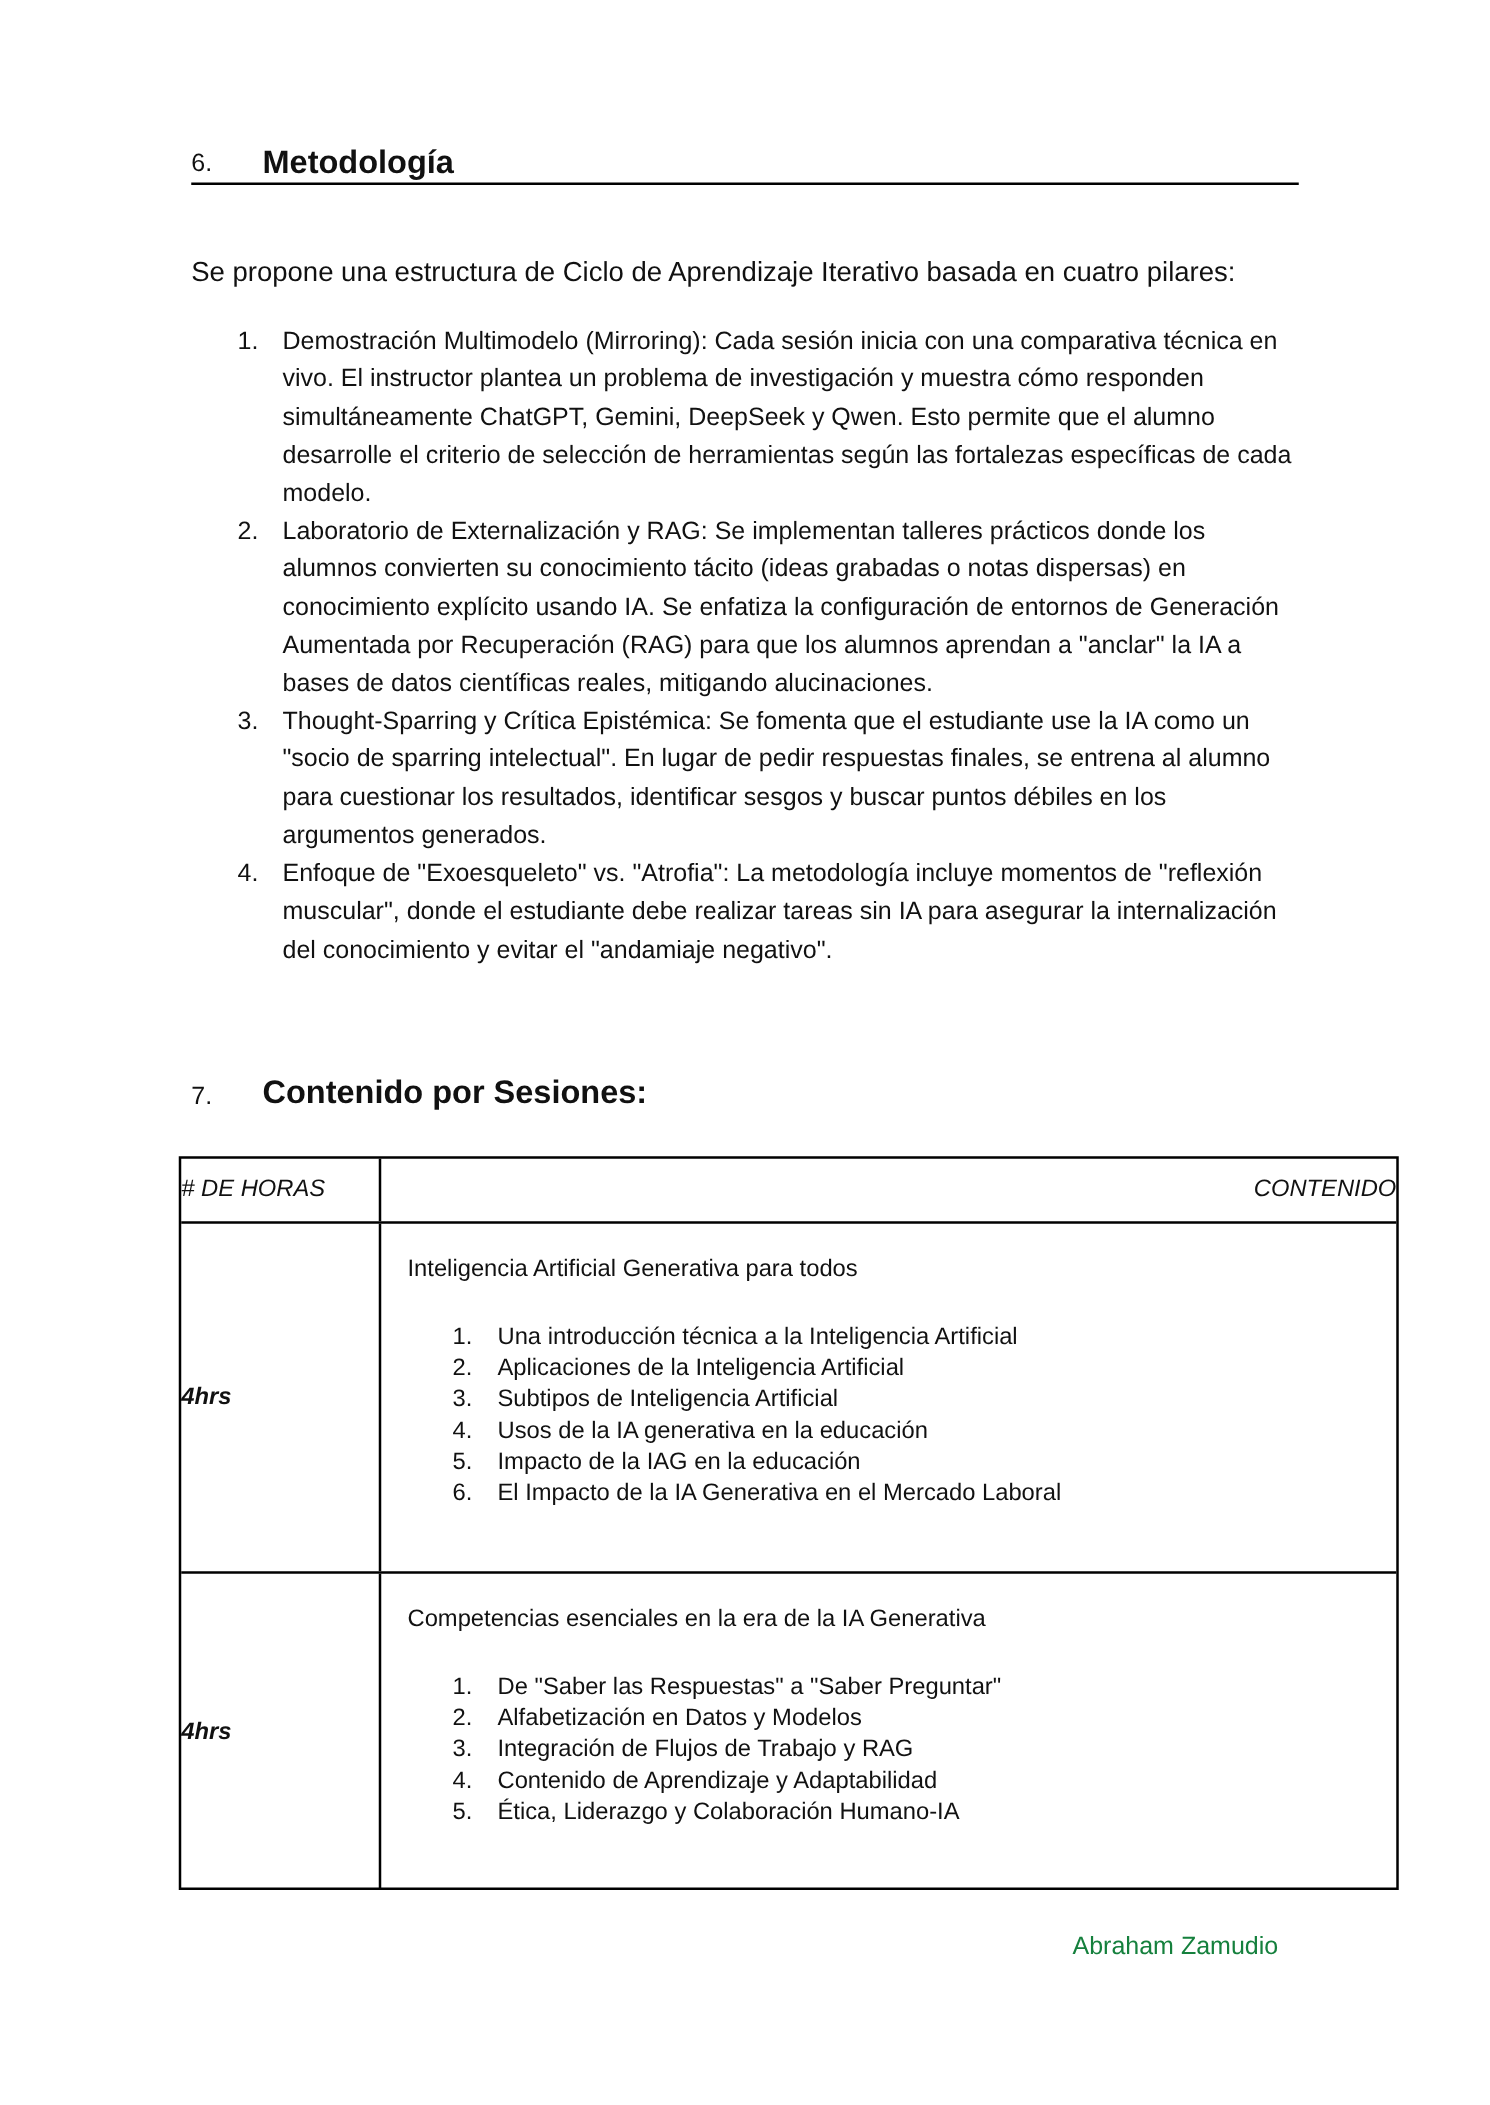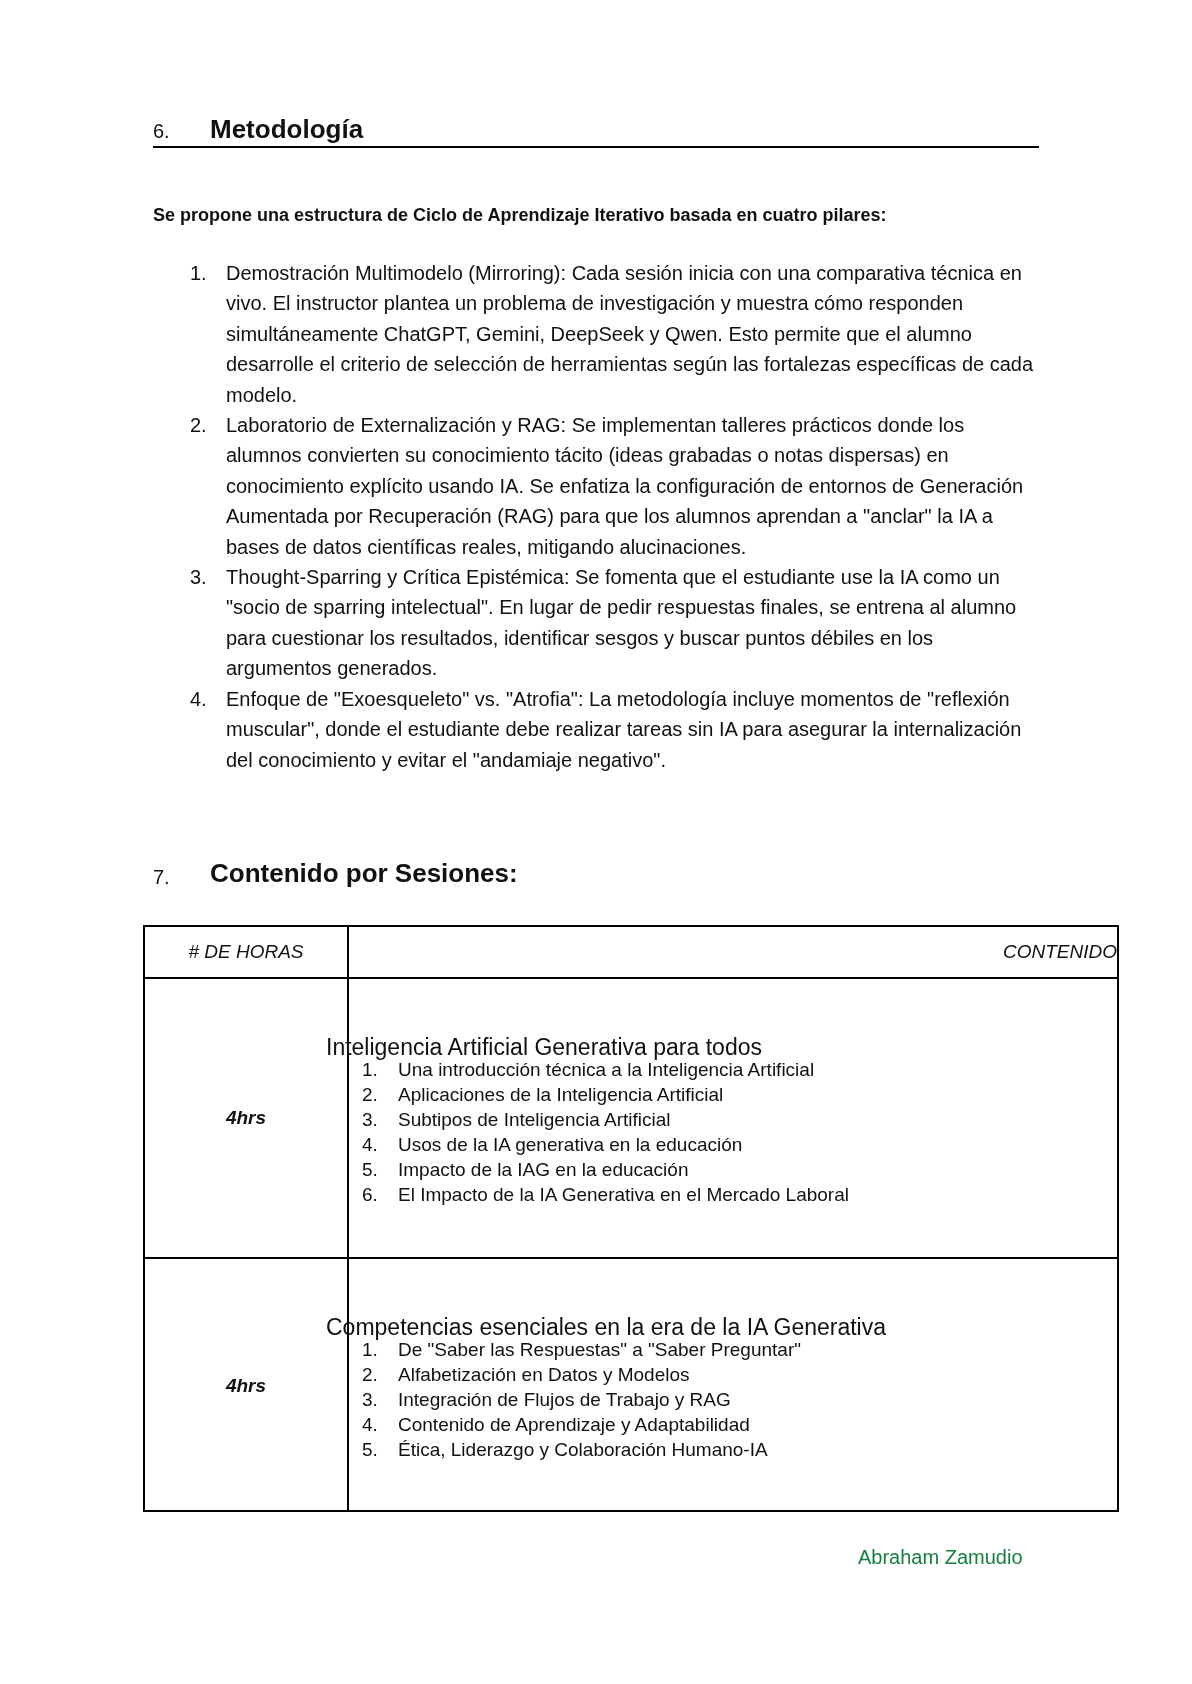--- a/index.html
+++ b/index.html
@@ -7,44 +7,44 @@
          font-family: "Liberation Sans", sans-serif; color: #111111; }
   .abs { position: absolute; }
 
   
   .sec-num { font-size: 20px; }
   .sec-title { font-size: 26px; font-weight: bold; }
   #h6-num { left: 153px; top: 120px; }
   #h6-title { left: 210px; top: 114px; text-align: right; }
   #h6-rule { left: 153px; top: 146px; width: 886px; height: 2px; background: #000; }
 
-  #intro { left: 153px; top: 205px; font-size: 18px; white-space: nowrap; font-weight: bold; }
+  #intro { left: 153px; top: 205px; font-size: 22px; white-space: nowrap; }
 
   #method-list { left: 153px; top: 258px; width: 890px; margin: 0; padding: 0; list-style: none; font-size: 20px; line-height: 30.4px; }
   #method-list li { position: relative; padding-left: 73px; }
   #method-list .num { position: absolute; left: 37px; top: 0; }
 
   
   #h7-num { left: 153px; top: 866px; }
   #h7-title { left: 210px; top: 858px; }
 
   
   #sessions-table { left: 143px; top: 925px; width: 976px; height: 587px; border: 2px solid #000; box-sizing: border-box; }
   .row { position: absolute; left: 0; right: 0; border-bottom: 2px solid #000; box-sizing: border-box; }
   .row:last-child { border-bottom: none; }
-  .cell-hours { position: absolute; left: 0; top: 0; bottom: 0; width: 204px; border-right: 2px solid #000; box-sizing: border-box;
-                display: flex; align-items: center; justify-content: center; }
+  .cell-hours { position: absolute; left: 0; top: 0; bottom: 0; width: 160px; border-right: 2px solid #000; box-sizing: border-box;
+                display: flex; align-items: center; justify-content: flex-start; }
   .cell-content { position: absolute; left: 170px; right: 0; top: 0; bottom: 0; }
   #row-header { top: 0; height: 52px; }
   #row-1 { top: 52px; height: 280px; }
   #row-2 { top: 332px; height: 253px; }
   .hdr-text { font-style: italic; font-size: 19px; }
   #row-header .cell-content { display: flex; align-items: center; justify-content: flex-end; }
   .hours-text { font-weight: bold; font-style: italic; font-size: 19px; }
-  .topic-title { position: absolute; left: 11px; top: 26px; font-size: 23px; margin-top: 29px; }
+  .topic-title { position: absolute; left: 11px; top: 26px; font-size: 19px; }
   .topic-list { position: absolute; left: 11px; top: 78px; margin: 0; padding: 0; list-style: none; font-size: 19px; line-height: 25px; }
   .topic-list li { position: relative; padding-left: 72px; white-space: nowrap; }
   .topic-list .num { position: absolute; left: 36px; }
 
   #footer { left: 858px; top: 1546px; font-size: 20px; color: #15803d; }
 </style>
 </head>
 <body>
 
 <span id="h6-num" class="abs sec-num">6.</span>

